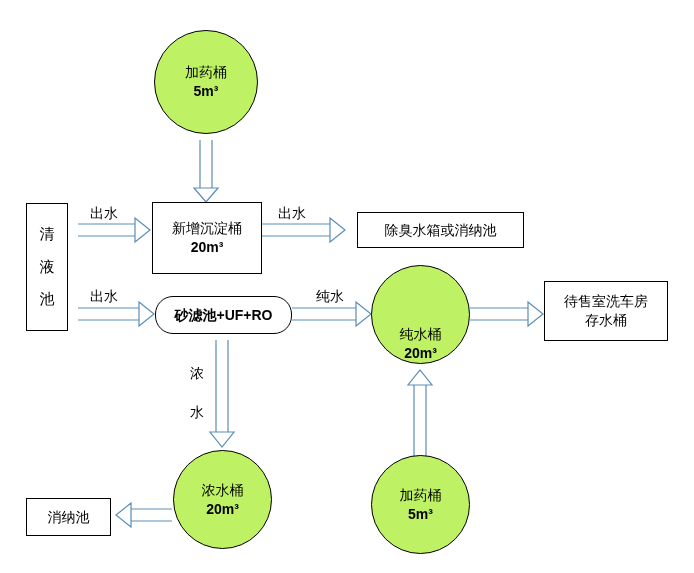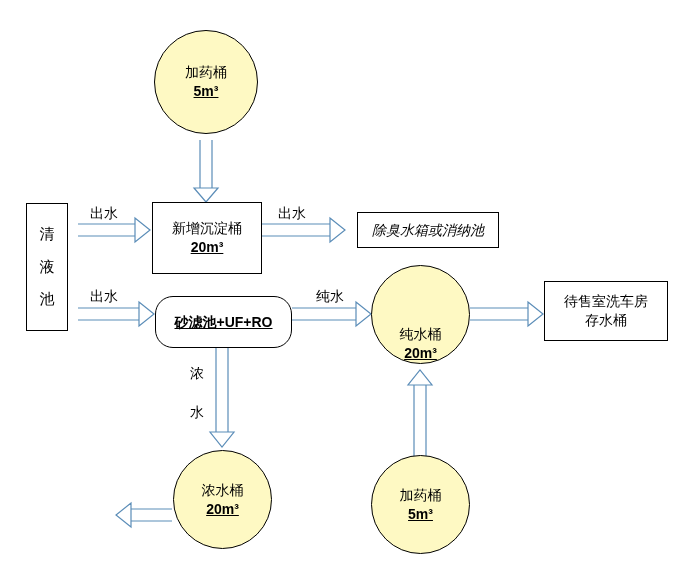--- a/index.html
+++ b/index.html
@@ -28,36 +28,36 @@
     color: #000000;
     line-height: 1.35;
   }
   .rect {
     border: 1px solid #000000;
     background: #ffffff;
   }
   .circle {
     border: 1px solid #000000;
     border-radius: 50%;
-    background: #fef9c3;
+    background: #bef264;
   }
   .label {
     position: absolute;
     color: #000000;
     white-space: nowrap;
   }
   .vlabel {
     position: absolute;
     color: #000000;
     text-align: center;
     line-height: 1.5;
   }
   .t14 { font-size: 14px; }
   .t15 { font-size: 15px; }
-  .bold { font-weight: bold; text-decoration: underline; }
+  .bold { font-weight: bold; }
   svg.arrows {
     position: absolute;
     left: 0;
     top: 0;
     width: 694px;
     height: 573px;
     pointer-events: none;
   }
   .vtext-col {
     position: absolute;
@@ -105,25 +105,25 @@
     <div>清</div>
     <div>液</div>
     <div>池</div>
   </div>
 
   <div class="node rect t14" style="left:152px; top:202px; width:110px; height:72px;">
     <div>新增沉淀桶</div>
     <div class="bold">20m³</div>
   </div>
 
-  <div class="node rect t14" style="left:357px; top:212px; width:142px; height:36px;font-style:italic;">
+  <div class="node rect t14" style="left:357px; top:212px; width:167px; height:36px;">
     <div>除臭水箱或消纳池</div>
   </div>
 
-  <div class="node rect t14 bold" style="left:155px; top:296px; width:137px; height:52px;border-radius:18px;">
+  <div class="node rect t14 bold" style="left:155px; top:296px; width:137px; height:38px;border-radius:18px;">
     <div>砂滤池+UF+RO</div>
   </div>
 
   <div class="node circle t14" style="left:371px; top:265px; width:99px; height:99px;justify-content:flex-end;">
     <div>纯水桶</div>
     <div class="bold">20m³</div>
   </div>
 
   <div class="node rect t14" style="left:544px; top:281px; width:124px; height:60px;">
     <div>待售室洗车房</div>
@@ -133,20 +133,23 @@
   <div class="node circle t14" style="left:173px; top:450px; width:99px; height:99px;justify-content:center;">
     <div>浓水桶</div>
     <div class="bold">20m³</div>
   </div>
 
   <div class="node circle t14" style="left:371px; top:455px; width:99px; height:99px;">
     <div>加药桶</div>
     <div class="bold">5m³</div>
   </div>
 
+  <div class="node rect t14" style="left:26px; top:498px; width:85px; height:38px;">
+    <div>消纳池</div>
+  </div>
 
   <div class="label t14" style="left:90px; top:205px;">出水</div>
   <div class="label t14" style="left:278px; top:205px;">出水</div>
   <div class="label t14" style="left:90px; top:288px;">出水</div>
   <div class="label t14" style="left:316px; top:288px;">纯水</div>
 
   <div class="vlabel t14" style="left:186px; top:363px; width:22px;">
     <div>浓</div>
     <div style="height:18px;"></div>
     <div>水</div>

